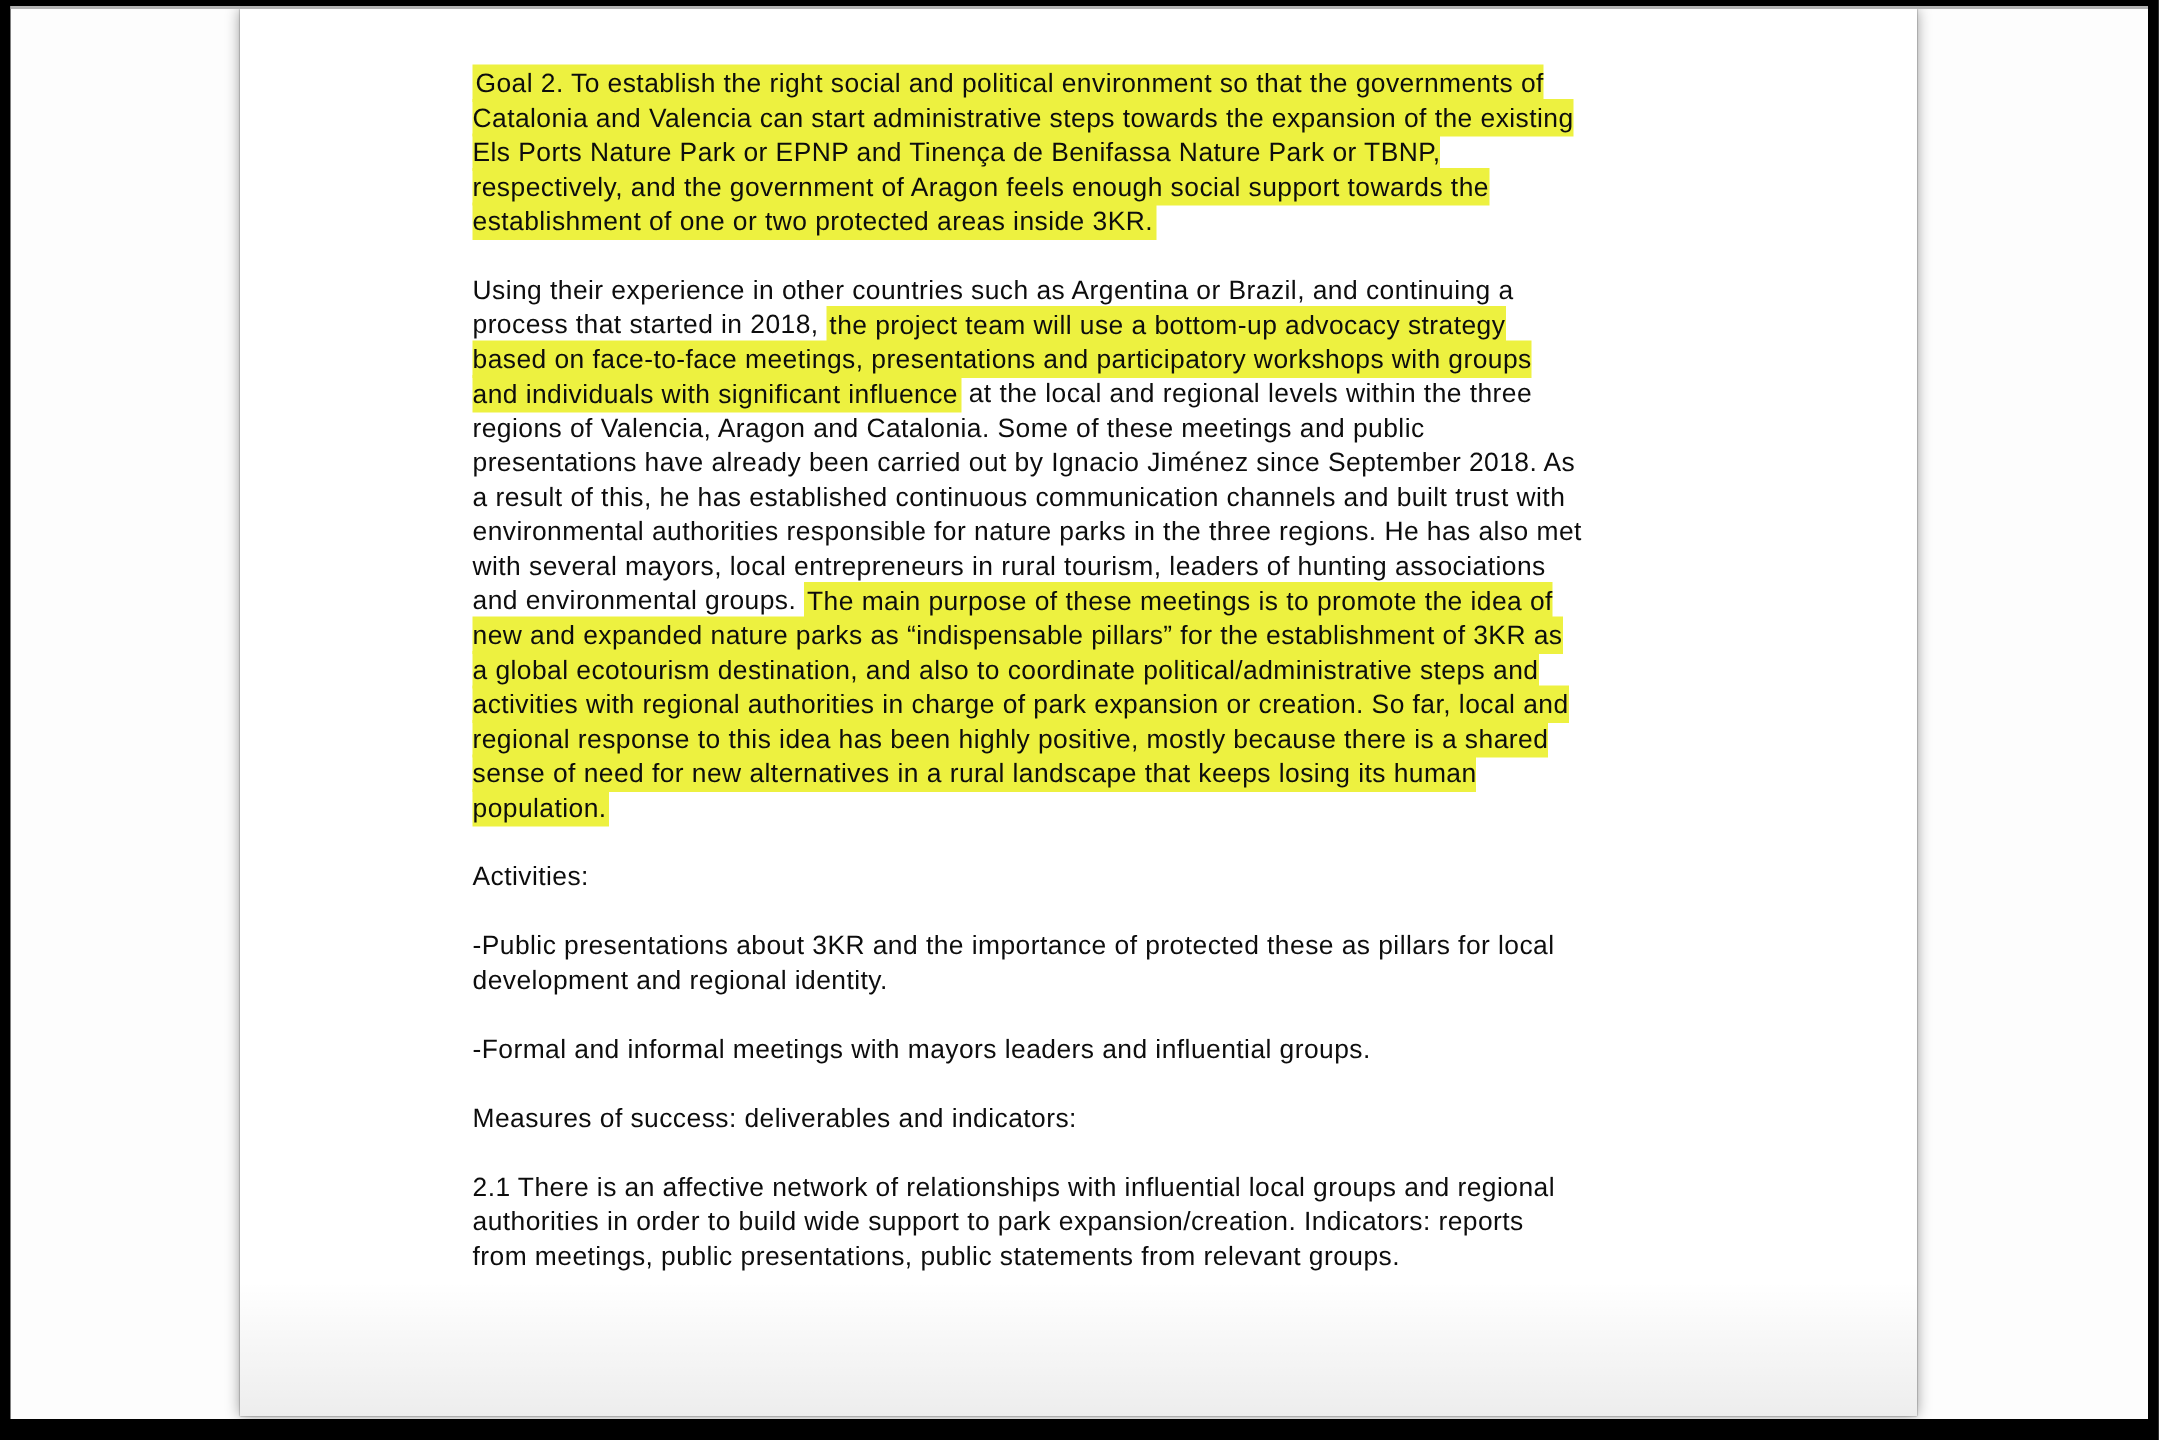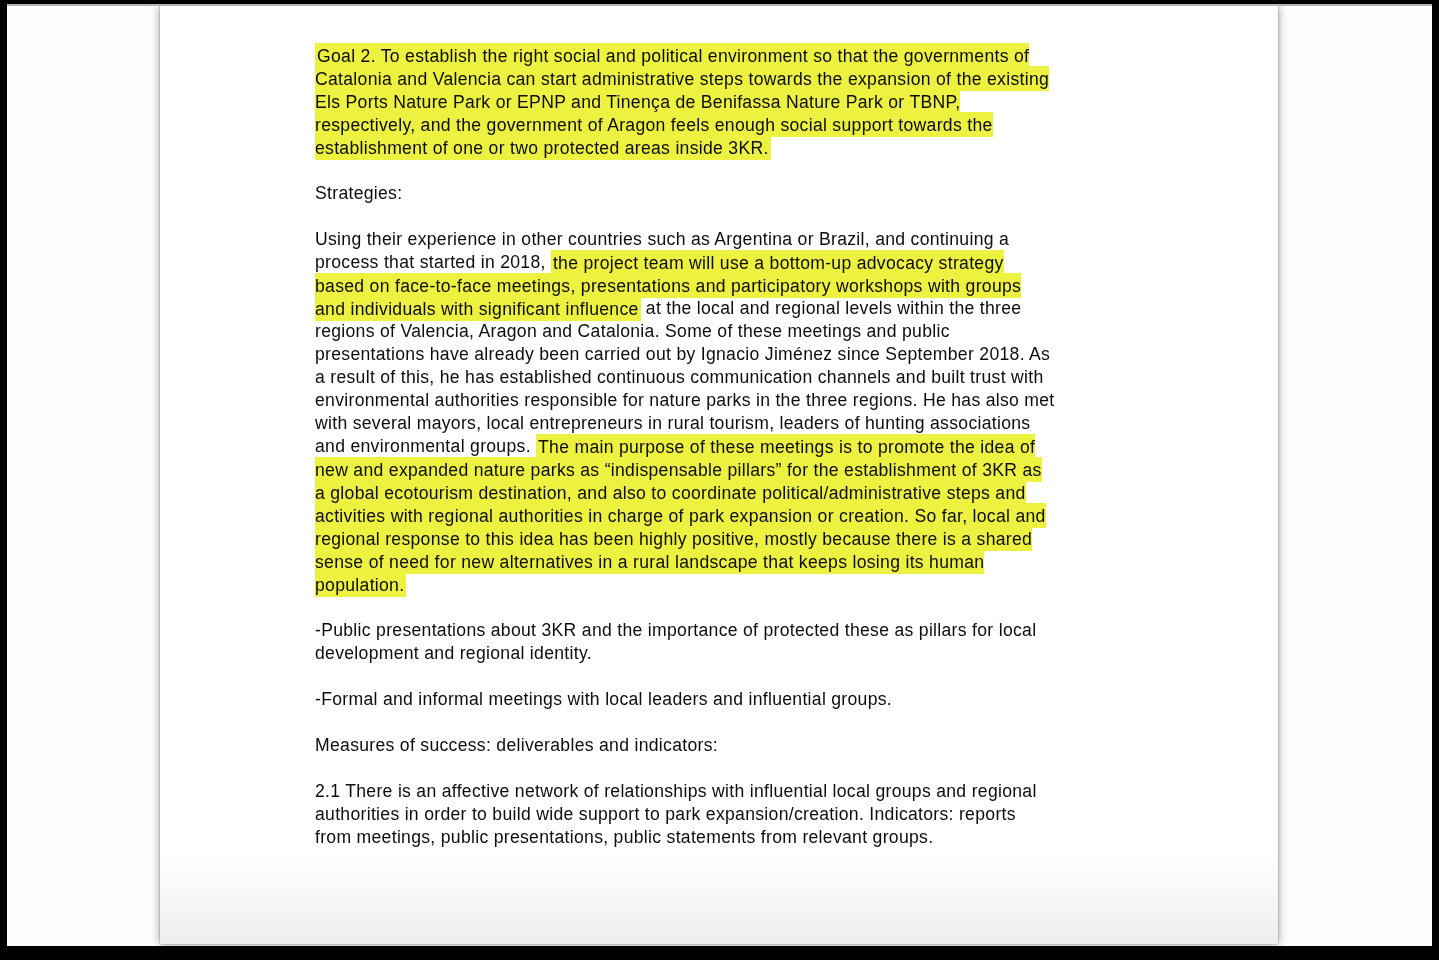--- a/index.html
+++ b/index.html
@@ -71,40 +71,40 @@
 
 <div class="frame">
   <div class="viewport">
     <div class="page">
       <div class="text-block" id="doc">
           <p class="para"><span class="hl">Goal 2. To establish the right social and political environment so that the governments of
 Catalonia and Valencia can start administrative steps towards the expansion of the existing
 Els Ports Nature Park or EPNP and Tinença de Benifassa Nature Park or TBNP,
 respectively, and the government of Aragon feels enough social support towards the
 establishment of one or two protected areas inside 3KR.</span></p>
-          <p class="para"><span>Strategies:</span></p>
           <p class="para"><span>Using their experience in other countries such as Argentina or Brazil, and continuing a
 process that started in 2018, </span><span class="hl">the project team will use a bottom-up advocacy strategy
 based on face-to-face meetings, presentations and participatory workshops with groups
 and individuals with significant influence</span><span> at the local and regional levels within the three
 regions of Valencia, Aragon and Catalonia. Some of these meetings and public
 presentations have already been carried out by Ignacio Jiménez since September 2018. As
 a result of this, he has established continuous communication channels and built trust with
 environmental authorities responsible for nature parks in the three regions. He has also met
 with several mayors, local entrepreneurs in rural tourism, leaders of hunting associations
 and environmental groups. </span><span class="hl">The main purpose of these meetings is to promote the idea of
 new and expanded nature parks as “indispensable pillars” for the establishment of 3KR as
 a global ecotourism destination, and also to coordinate political/administrative steps and
 activities with regional authorities in charge of park expansion or creation. So far, local and
 regional response to this idea has been highly positive, mostly because there is a shared
 sense of need for new alternatives in a rural landscape that keeps losing its human
 population.</span></p>
+          <p class="para"><span>Activities:</span></p>
           <p class="para"><span>-Public presentations about 3KR and the importance of protected these as pillars for local
 development and regional identity.</span></p>
-          <p class="para"><span>-Formal and informal meetings with local leaders and influential groups.</span></p>
+          <p class="para"><span>-Formal and informal meetings with mayors leaders and influential groups.</span></p>
           <p class="para"><span>Measures of success: deliverables and indicators:</span></p>
           <p class="para"><span>2.1 There is an affective network of relationships with influential local groups and regional
 authorities in order to build wide support to park expansion/creation. Indicators: reports
 from meetings, public presentations, public statements from relevant groups.</span></p>
         </div>
       <div class="page-bottom-fade"></div>
     </div>
   </div>
 </div>
 

